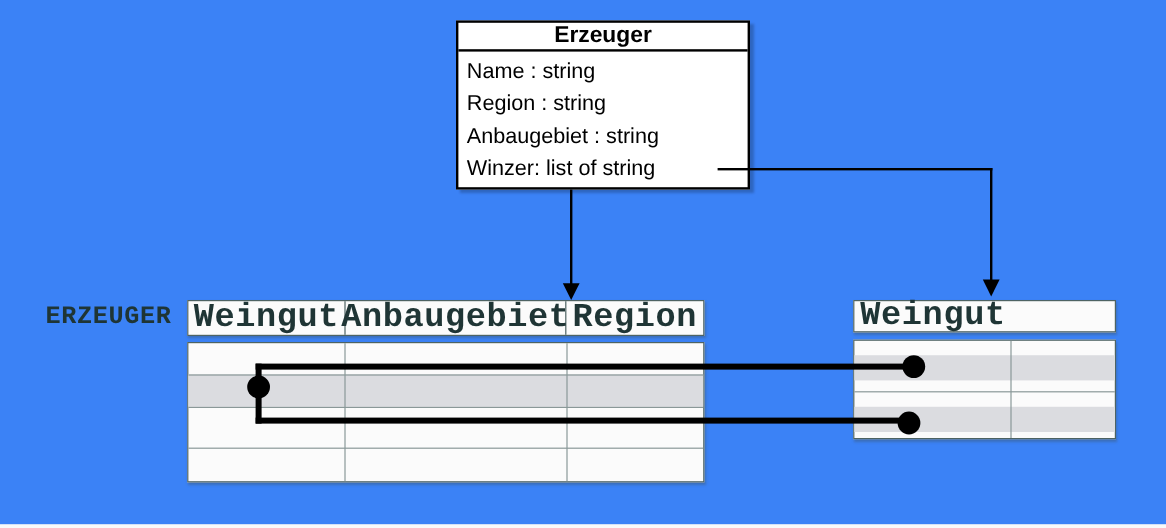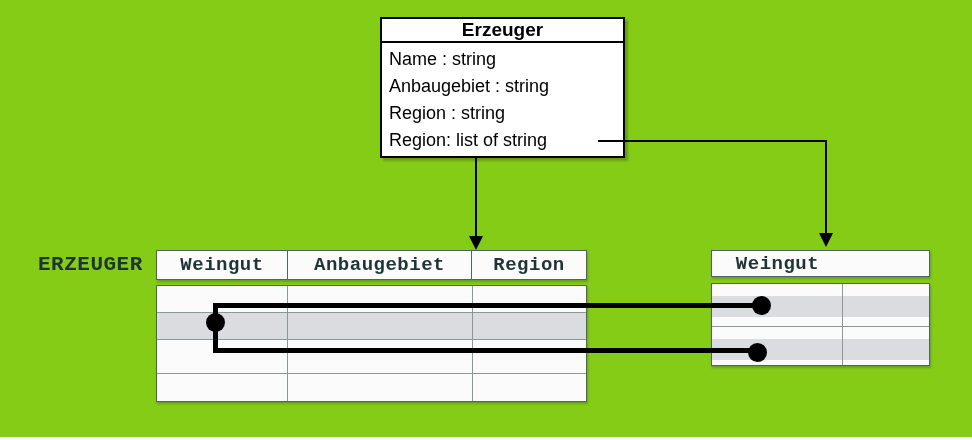--- a/index.html
+++ b/index.html
@@ -1,16 +1,16 @@
 <!DOCTYPE html>
 <html><head>
 <meta charset="utf-8">
 <style>
   html,body{margin:0;padding:0;background:#f9f9f9;}
-  .stage{position:relative;width:972px;height:437px;background:#84cc16;
+  .stage{position:relative;width:972px;height:437px;background:#3b82f6;
          font-family:"Liberation Sans",sans-serif;overflow:hidden;}
 
   
   .classbox{position:absolute;left:380px;top:17px;width:245px;height:141px;
             background:#ffffff;border:2px solid #000;box-sizing:border-box;
             box-shadow:3px 3px 2px rgba(0,0,0,.22);}
   .classbox-title{height:22px;line-height:22px;text-align:center;font-weight:bold;
                   font-size:19px;color:#000;border-bottom:2px solid #000;}
   .classbox-attrs{padding:3px 16px 0 7px;}
   .classbox-attr{font-size:18px;line-height:27px;color:#000;white-space:nowrap;}
@@ -22,21 +22,21 @@
                   border-left:7px solid transparent;border-right:7px solid transparent;
                   border-top:14px solid #000;}
 
   
   .tbl-label{position:absolute;font-family:"Liberation Mono",monospace;font-weight:bold;
              font-size:21px;letter-spacing:.5px;color:#1f3535;white-space:nowrap;}
   .tbl-header{position:absolute;display:flex;background:#fbfbfb;
               border:1px solid #4e6363;box-sizing:border-box;
               box-shadow:1px 2px 2px rgba(60,75,75,.35);}
   .hcell{display:flex;align-items:center;justify-content:center;
-         font-family:"Liberation Mono",monospace;font-weight:bold;font-size:19px;
+         font-family:"Liberation Mono",monospace;font-weight:bold;font-size:28px;
          letter-spacing:.5px;color:#1f3535;border-right:1px solid #4e6363;
          box-sizing:border-box;height:100%;}
   .hcell:last-child{border-right:none;}
   .tbl-body{position:absolute;background:#fbfbfb;border:1px solid #4e6363;
             box-sizing:border-box;box-shadow:1px 2px 2px rgba(60,75,75,.35);}
   .vline{position:absolute;top:0;bottom:0;width:1px;background:#8a9898;}
   .hline{position:absolute;left:0;right:0;height:1px;background:#8a9898;}
   .band{position:absolute;left:0;right:0;background:#dbdce0;}
 
   
@@ -46,23 +46,23 @@
 </style>
 </head>
 <body>
 
 <div class="stage">
 
   <div class="classbox">
     <div class="classbox-title">Erzeuger</div>
     <div class="classbox-attrs">
       <div class="classbox-attr">Name : string</div>
+      <div class="classbox-attr">Region : string</div>
       <div class="classbox-attr">Anbaugebiet : string</div>
-      <div class="classbox-attr">Region : string</div>
-      <div class="classbox-attr">Region: list of string</div>
+      <div class="classbox-attr">Winzer: list of string</div>
     </div>
   </div>
 
   <div class="thin-v" style="left:475px;top:158px;height:80px;"></div>
   <div class="arrowhead-down" style="left:469px;top:236px;"></div>
 
   <div class="thin-h" style="left:598px;top:140px;width:229px;"></div>
   <div class="thin-v" style="left:825px;top:140px;height:95px;"></div>
   <div class="arrowhead-down" style="left:819px;top:233px;"></div>
 

